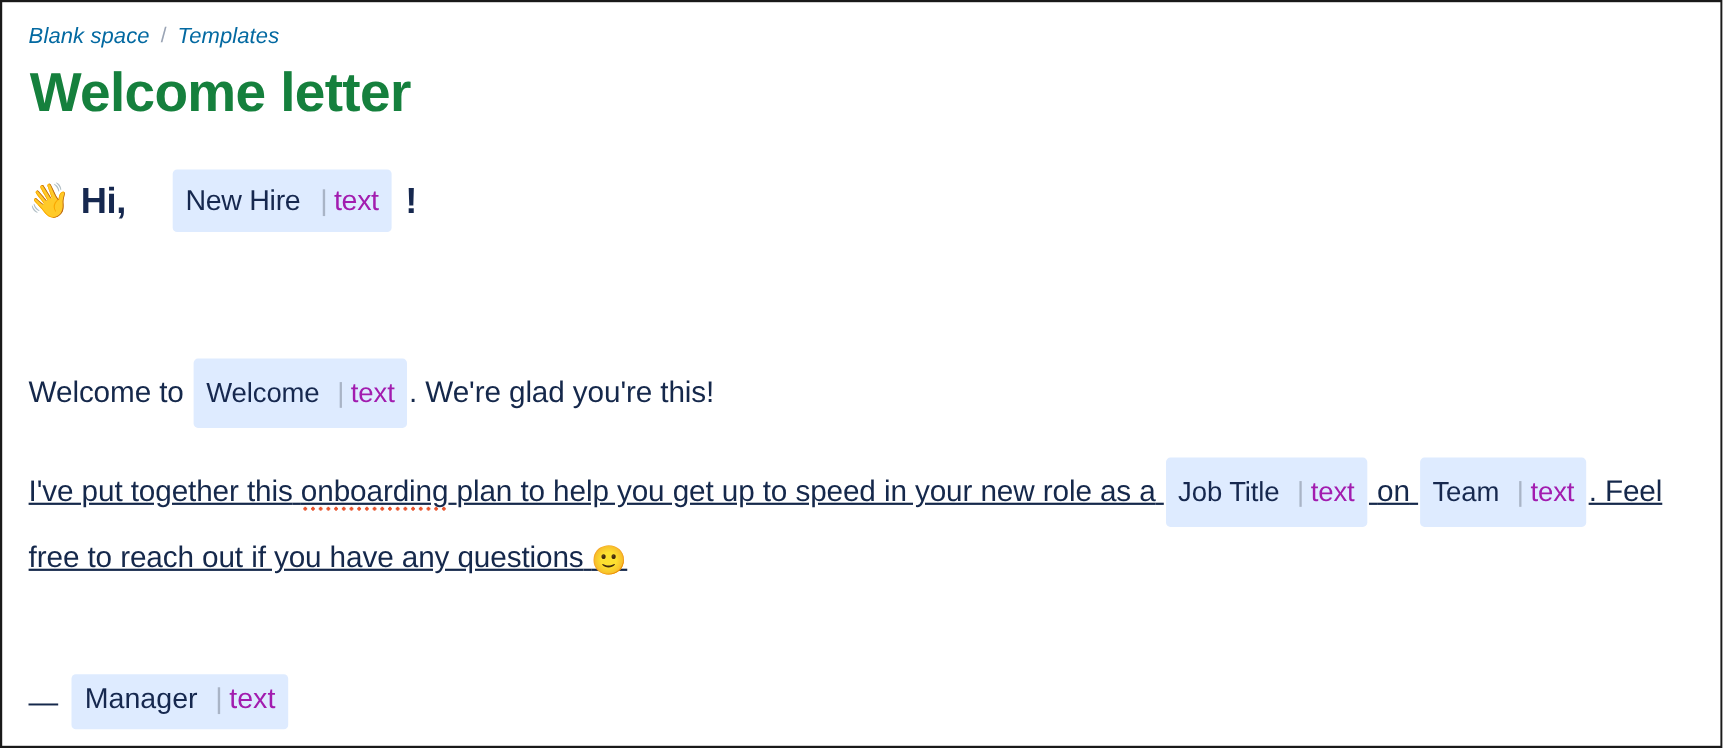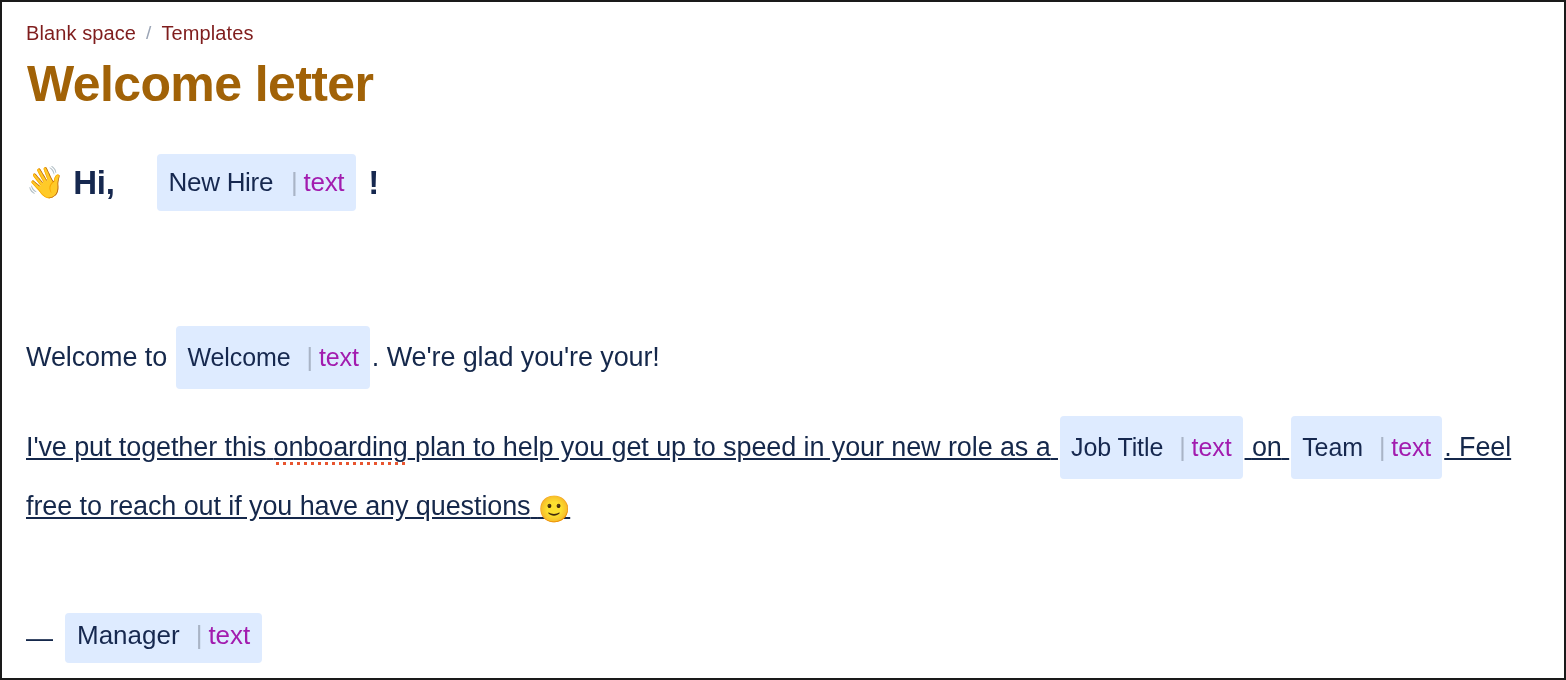--- a/index.html
+++ b/index.html
@@ -31,37 +31,38 @@
   .breadcrumb {
     display: flex;
     align-items: center;
     gap: 9px;
     height: 30px;
     font-size: 20px;
     color: #6b778c;
     letter-spacing: 0.1px;
   }
   .crumb-link {
-    color: #7f1d1d;
+    color: #0369a1;
     text-decoration: none;
     white-space: nowrap;
+    font-style: italic;
   }
   .crumb-sep {
     color: #9aa4b5;
     font-size: 19px;
     padding: 0 1px;
   }
 
   
   .doc-title {
     margin: 6px 0 0 1px;
     font-size: 50px;
     line-height: 60px;
     font-weight: 700;
-    color: #a16207;
+    color: #15803d;
     letter-spacing: -0.6px;
   }
 
   
   .doc-body {
     margin-top: 40px;
     color: #15284b;
   }
 
   .greeting {
@@ -202,21 +203,21 @@
         </span>
         <span class="bang">!</span>
       </div>
 
       <div class="spacer-para"></div>
 
       <p class="para"><span>Welcome to</span>&nbsp;<span class="chip">
             <span class="chip-name">Welcome</span>
             <span class="chip-div">|</span>
             <span class="chip-type">text</span>
-          </span><span>. We're glad you're your!</span></p>
+          </span><span>. We're glad you're this!</span></p>
 
       <p class="para"><span>I've put together this</span>&nbsp;<span class="misspelled">onboarding</span>&nbsp;<span>plan to help you get up to speed in your new role as a</span>&nbsp;<span class="chip">
             <span class="chip-name">Job Title</span>
             <span class="chip-div">|</span>
             <span class="chip-type">text</span>
           </span>&nbsp;<span>on</span> <span class="chip">
             <span class="chip-name">Team</span>
             <span class="chip-div">|</span>
             <span class="chip-type">text</span>
           </span><span>. Feel free to reach out if you have any questions</span>&nbsp;<span class="inline-emoji">🙂</span></p>

